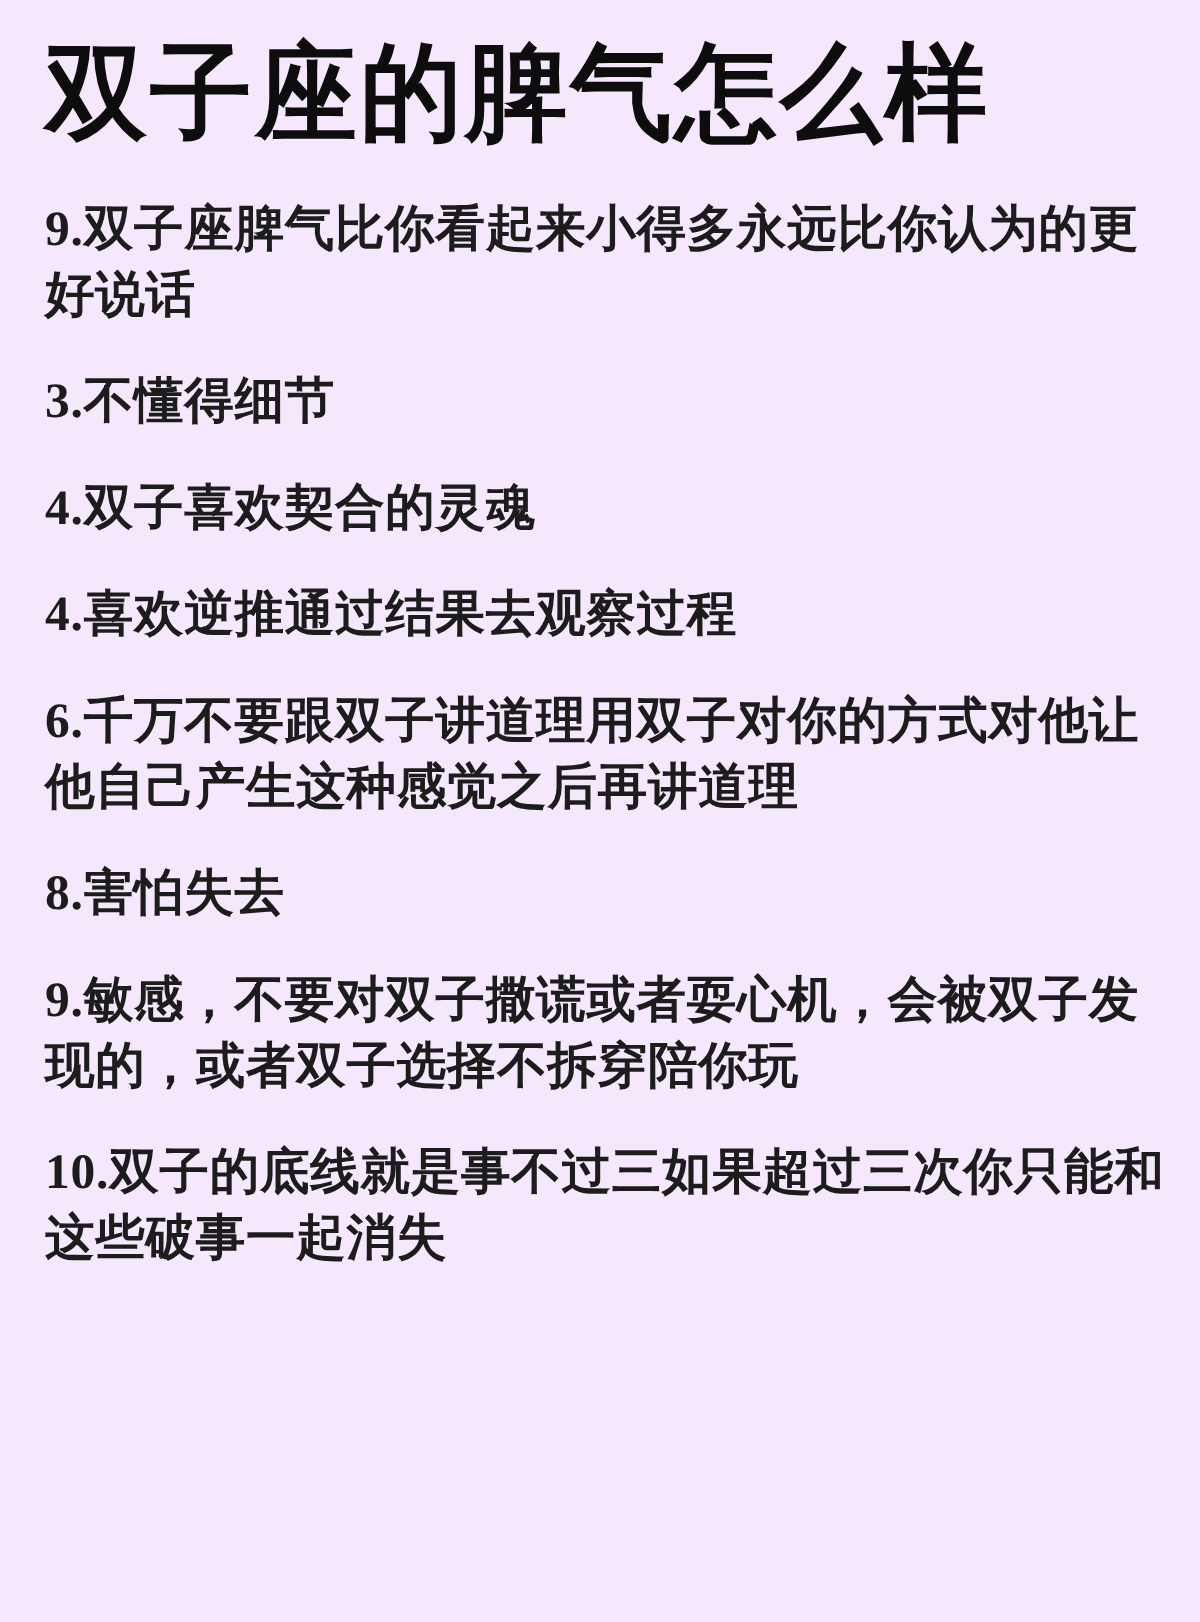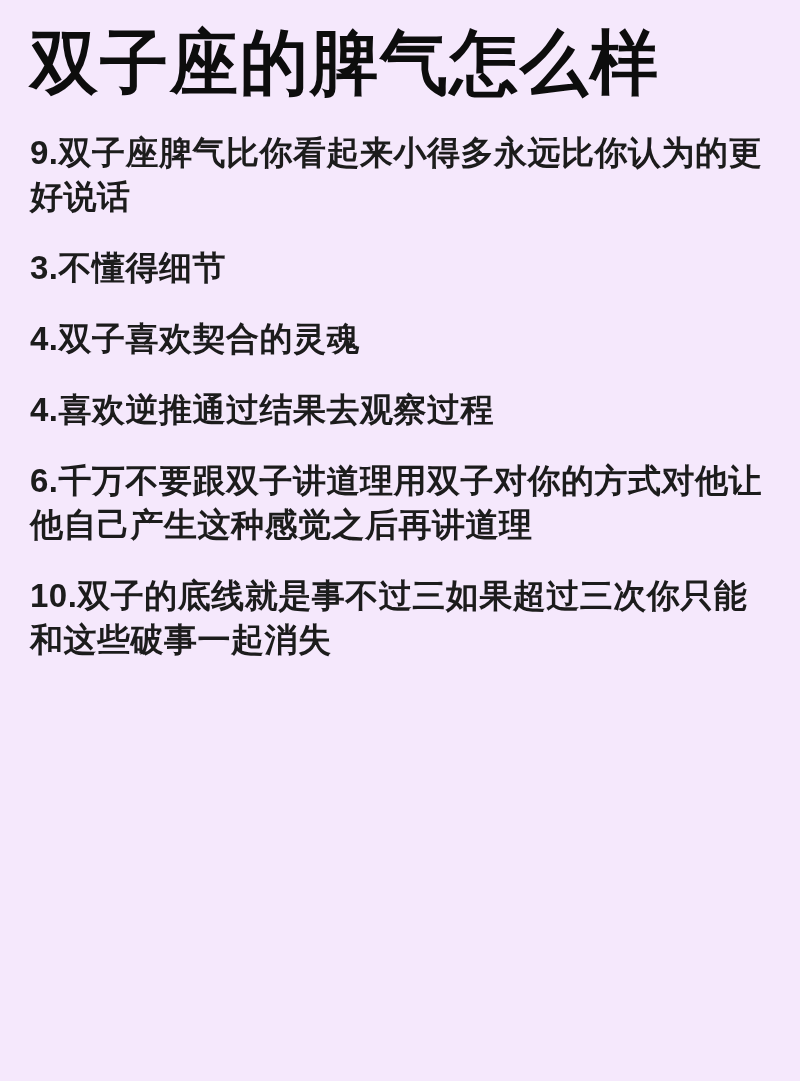--- a/index.html
+++ b/index.html
@@ -5,21 +5,21 @@
   html, body {
     margin: 0;
     padding: 0;
   }
   .page {
     position: relative;
     width: 800px;
     height: 1081px;
     background: #F5E8FC;
     overflow: hidden;
-    font-family: Liberation Sans, sans-serif;
+    font-family: Liberation Serif, serif;
     box-sizing: border-box;
     padding: 26px 26px 0 30px;
   }
   .title {
     margin: 0 0 34px 0;
     font-size: 68px;
     line-height: 1.05;
     font-weight: 900;
     color: #0d0d0d;
     letter-spacing: 2px;
@@ -44,15 +44,17 @@
 <body>
 
 <div class="page">
   <h1 class="title">双子座的脾气怎么样</h1>
   <div class="items">
     <p class="item">9.双子座脾气比你看起来小得多永远比你认为的更好说话</p>
     <p class="item">3.不懂得细节</p>
     <p class="item">4.双子喜欢契合的灵魂</p>
     <p class="item">4.喜欢逆推通过结果去观察过程</p>
     <p class="item">6.千万不要跟双子讲道理用双子对你的方式对他让他自己产生这种感觉之后再讲道理</p>
+    <p class="item">8.害怕失去</p>
+    <p class="item">9.敏感，不要对双子撒谎或者耍心机，会被双子发现的，或者双子选择不拆穿陪你玩</p>
     <p class="item">10.双子的底线就是事不过三如果超过三次你只能和这些破事一起消失</p>
   </div>
 </div>
 
 </body></html>

